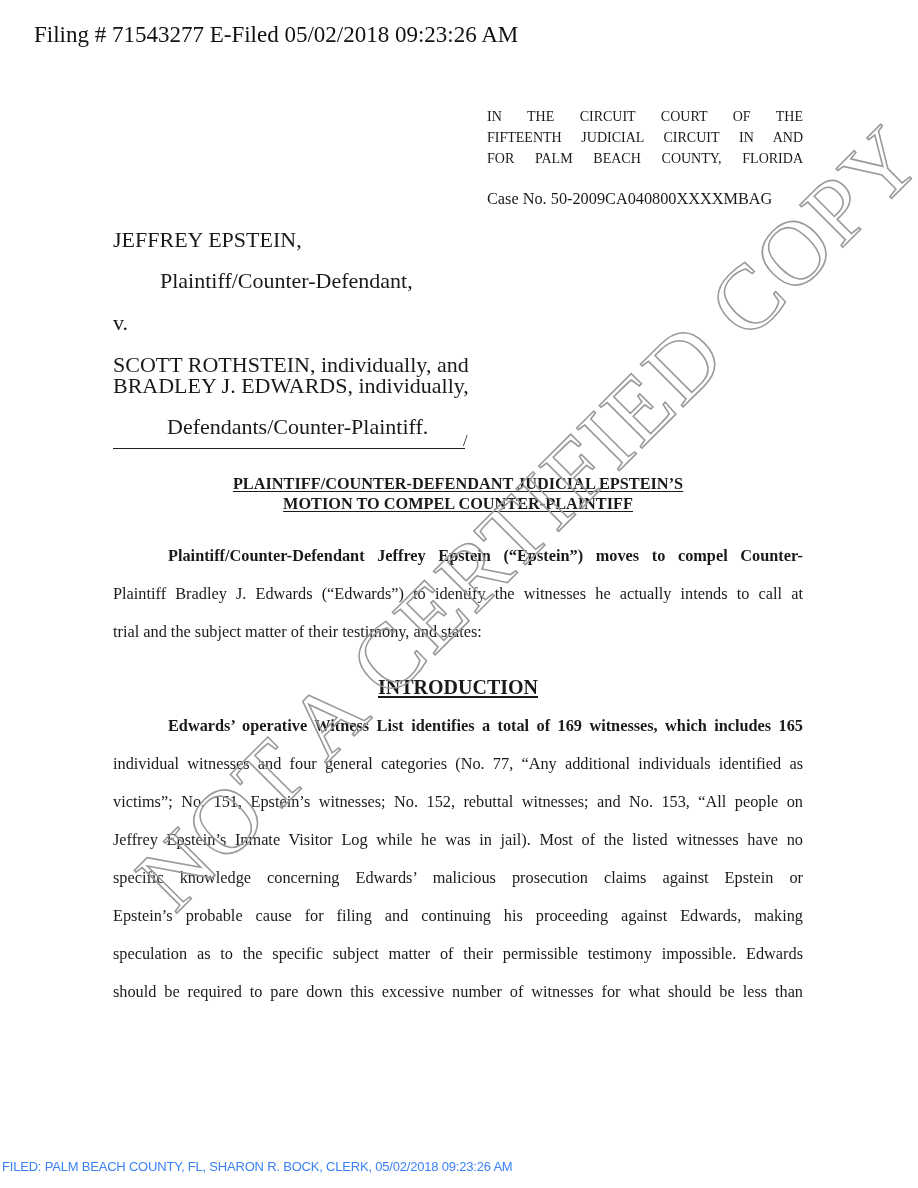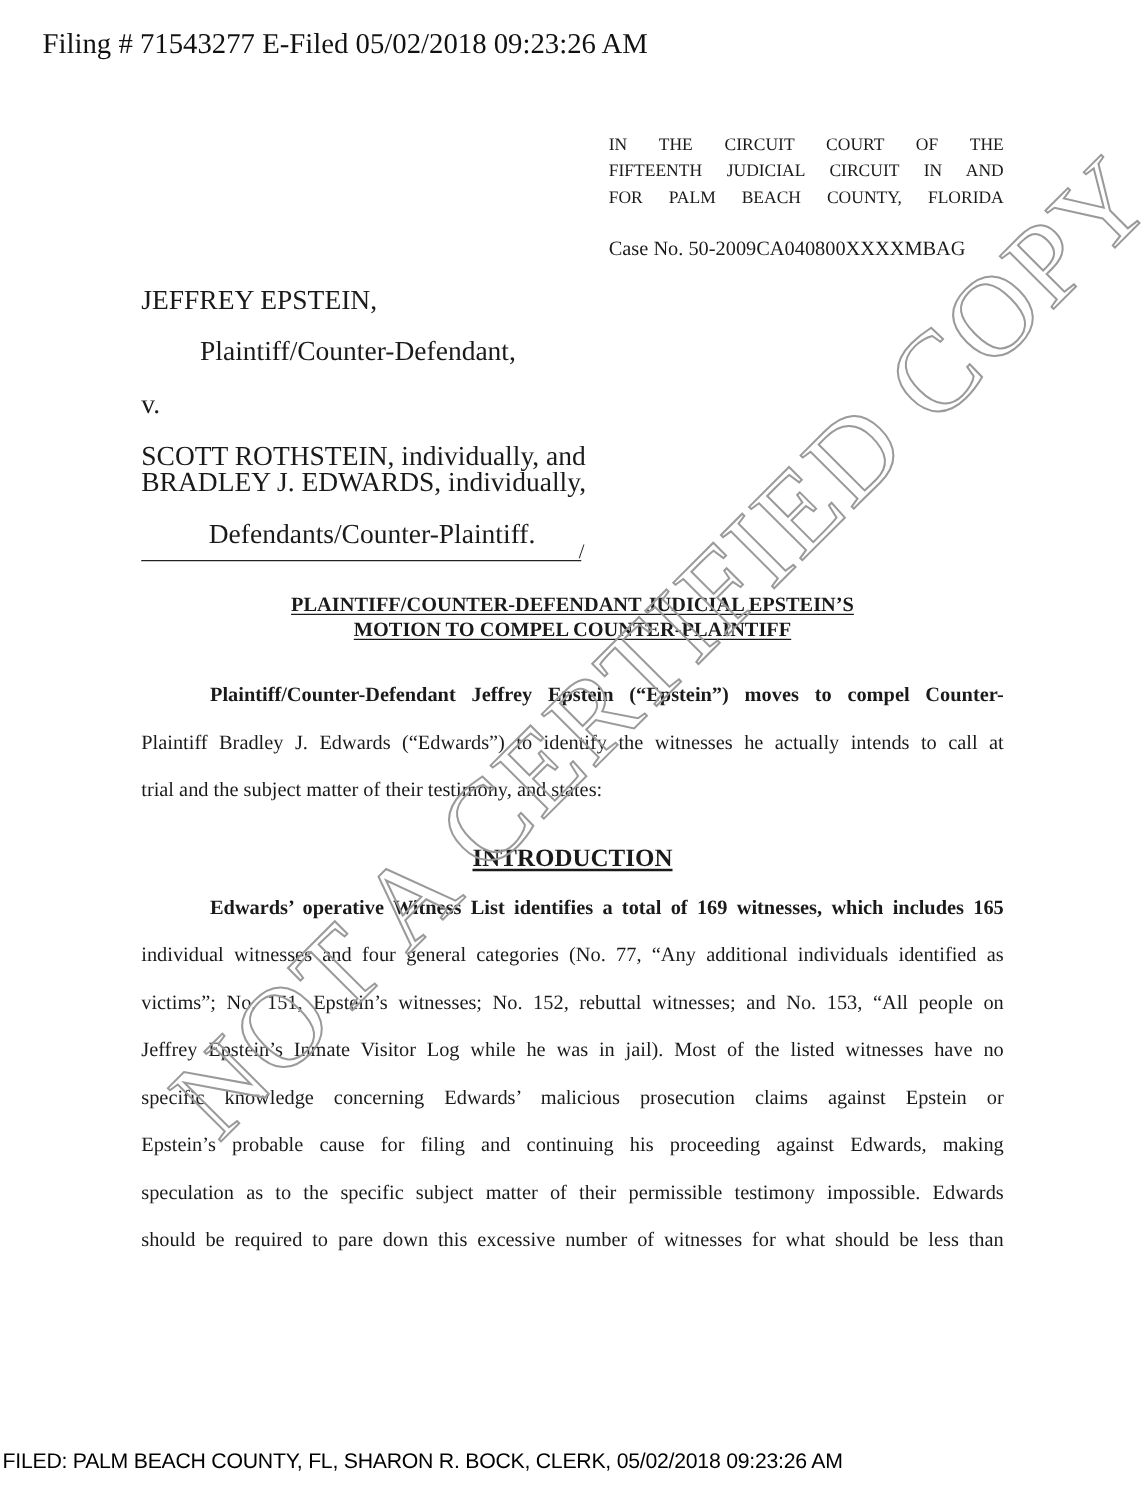--- a/index.html
+++ b/index.html
@@ -113,23 +113,23 @@
     }
     .section-heading span {
       text-decoration: underline;
       text-underline-offset: 2px;
     }
 
     .footer-stamp {
       left: 2px;
       top: 1159px;
       font-family: "Liberation Sans", "DejaVu Sans", sans-serif;
-      font-size: 17px;
-      white-space: nowrap;
-      color: #000000;
+      font-size: 13px;
+      white-space: nowrap;
+      color: #3b82f6;
       letter-spacing: -0.2px;
     }
 
     .watermark {
       position: absolute;
       left: 0;
       top: 0;
       width: 918px;
       height: 1188px;
       pointer-events: none;

